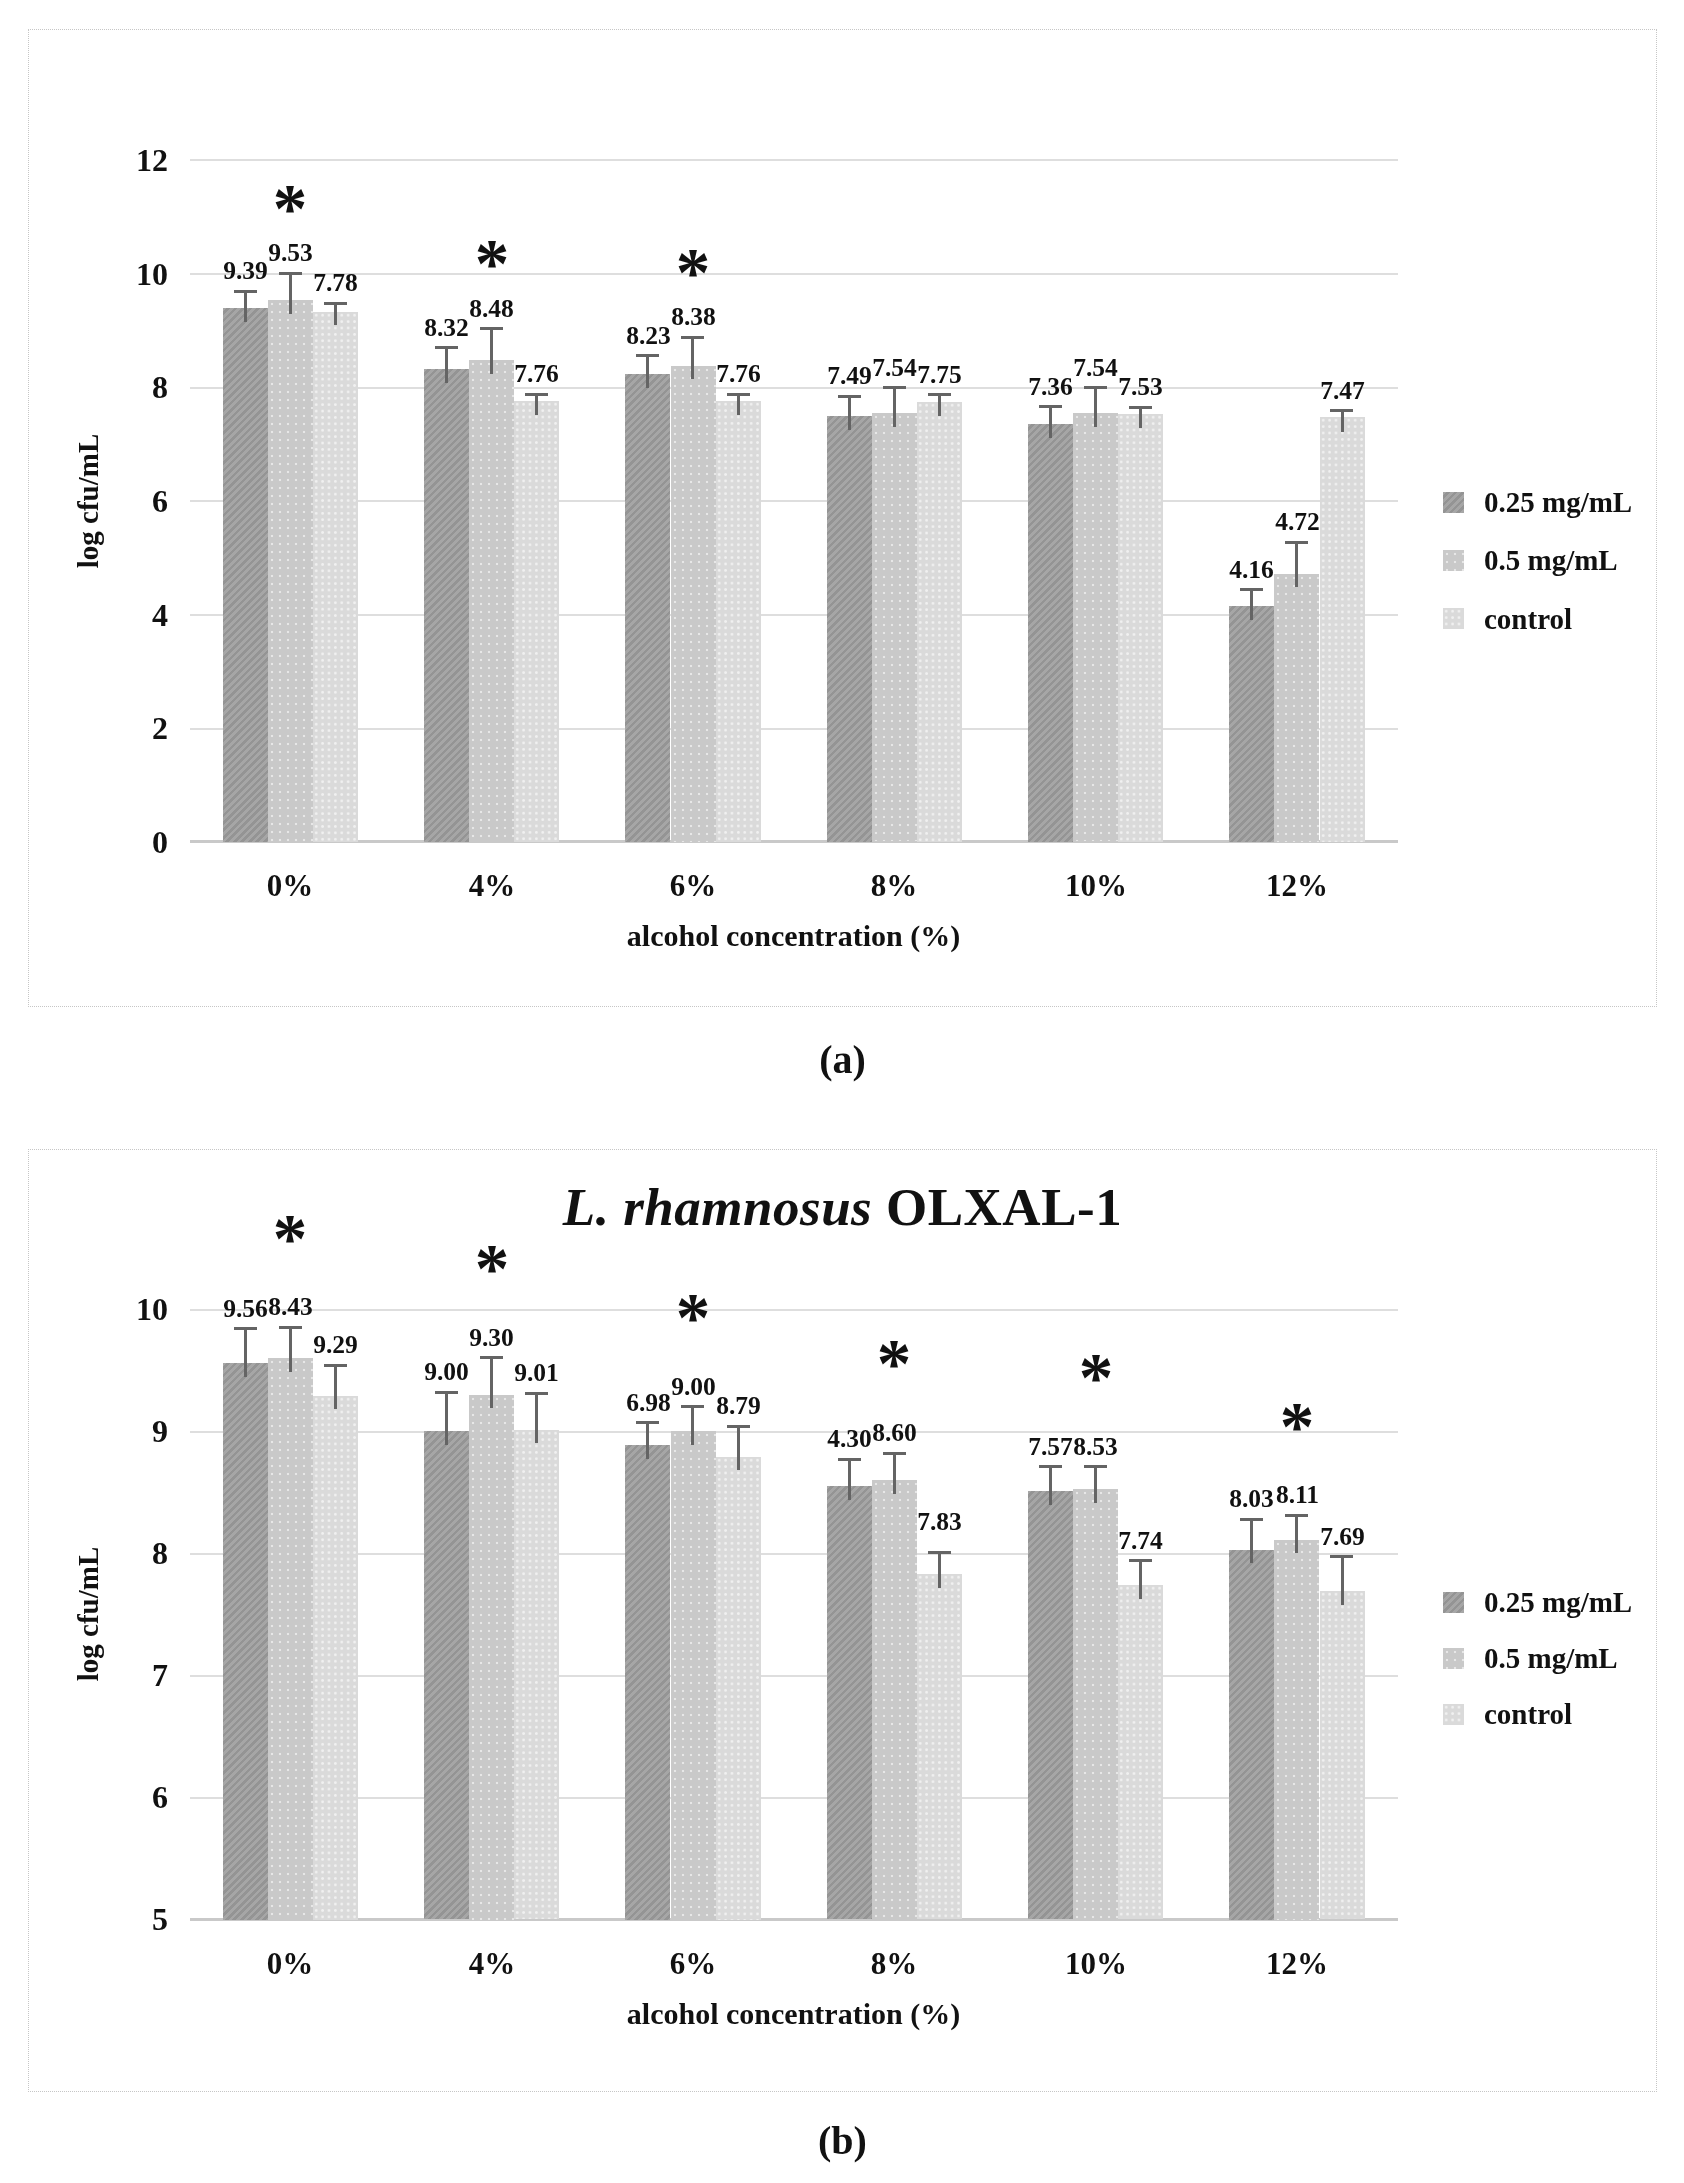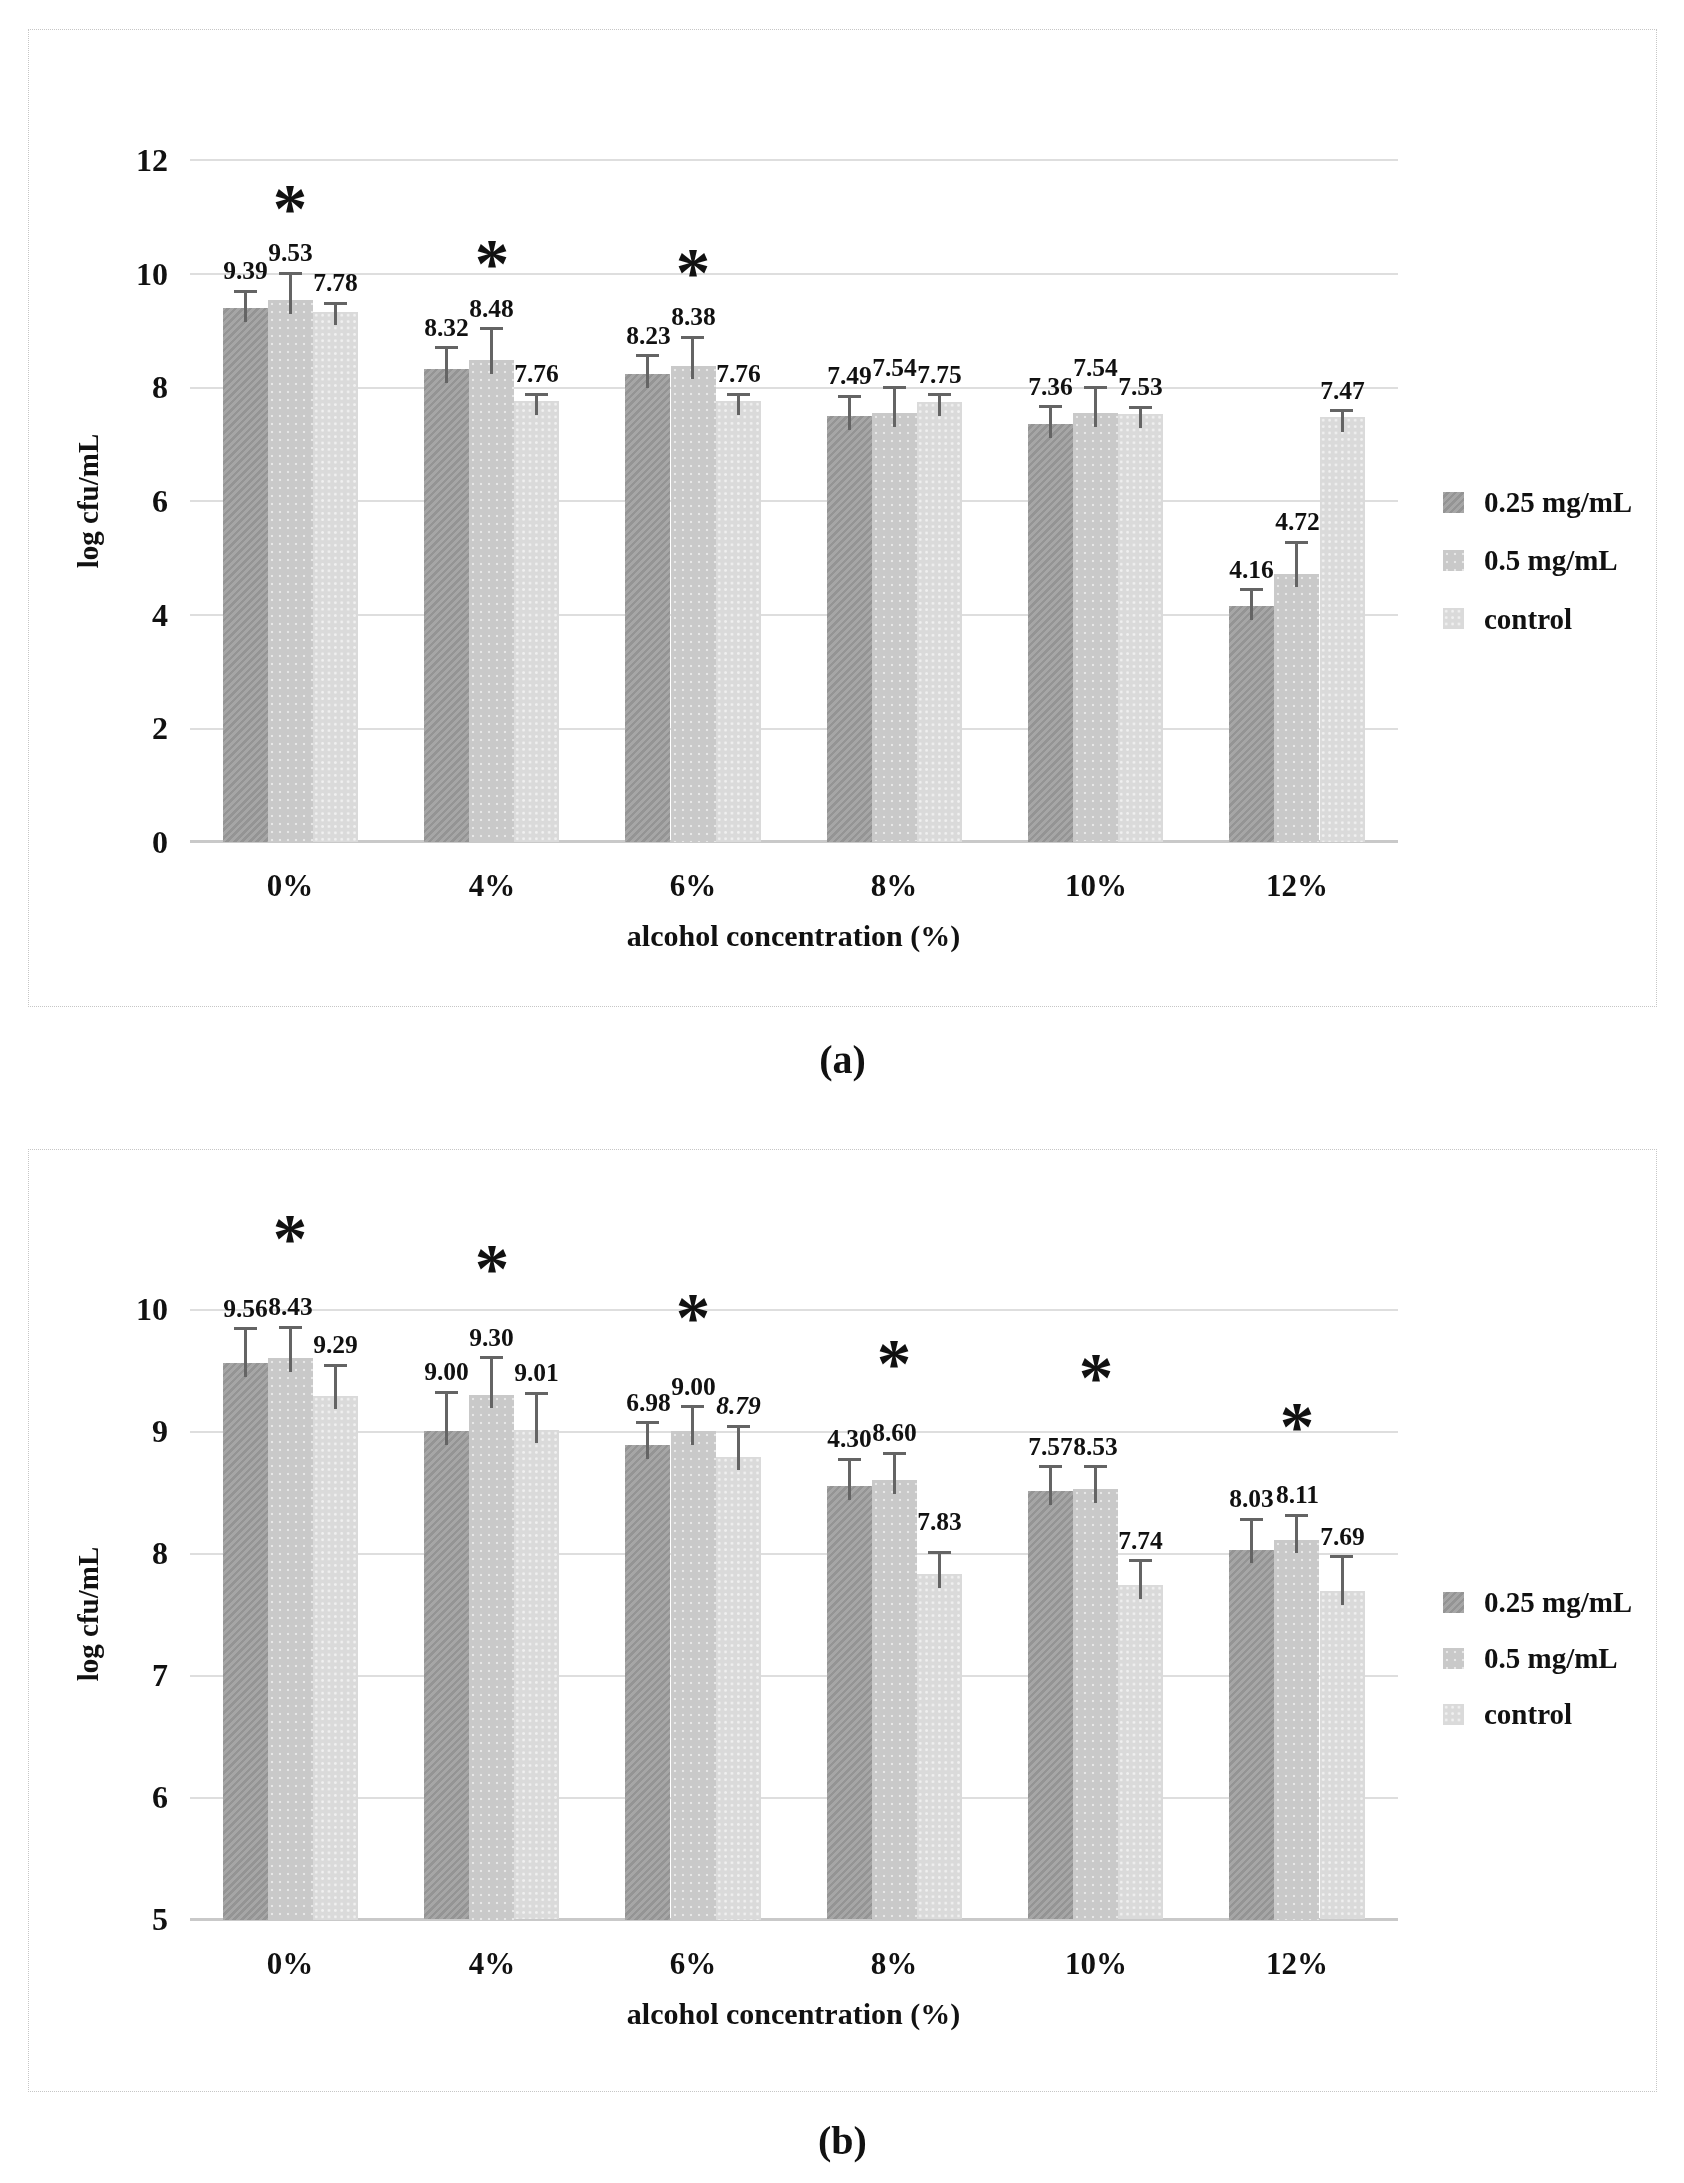--- a/index.html
+++ b/index.html
@@ -139,20 +139,21 @@
       <div class="legend-label" style="left: 1455px; top: 455px;">0.25 mg/mL</div>
       <div class="legend-swatch p1" style="left: 1414px; top: 520px; background-color: rgb(201, 201, 201);"></div>
       <div class="legend-label" style="left: 1455px; top: 513px;">0.5 mg/mL</div>
       <div class="legend-swatch p2" style="left: 1414px; top: 578px; background-color: rgb(218, 218, 218);"></div>
       <div class="legend-label" style="left: 1455px; top: 572px;">control</div>
     </section>
 
   <div class="caption" style="top:1036px;">(a)</div>
 
   <section class="panel" id="panel-b">
+    <h2 class="chart-title"><span class="it">L. rhamnosus </span><span>OLXAL-1</span></h2>
     <div class="ylabel" style="left:61px;top:464px;">log cfu/mL</div>
     <div class="xlabel" style="left:393px;top:847px;">alcohol concentration (%)</div>
   <div class="gridline" style="left: 161px; top: 159px; width: 1208px;"></div>
       <div class="ytick" style="left: 49px; top: 141px;">10</div>
       <div class="gridline" style="left: 161px; top: 281px; width: 1208px;"></div>
       <div class="ytick" style="left: 49px; top: 263px;">9</div>
       <div class="gridline" style="left: 161px; top: 403px; width: 1208px;"></div>
       <div class="ytick" style="left: 49px; top: 385px;">8</div>
       <div class="gridline" style="left: 161px; top: 525px; width: 1208px;"></div>
       <div class="ytick" style="left: 49px; top: 507px;">7</div>
@@ -196,21 +197,21 @@
       <div class="whisk" style="left: 617px; top: 273px; height: 36px;"></div>
       <div class="ecap" style="left: 607px; top: 271px;"></div>
       <div class="dlabel" style="left: 569px; top: 238px;">6.98</div>
       <div class="bar p1" style="left: 642px; top: 281px; width: 45px; height: 488px; background-color: rgb(201, 201, 201);"></div>
       <div class="whisk" style="left: 662px; top: 257px; height: 38px;"></div>
       <div class="ecap" style="left: 652px; top: 255px;"></div>
       <div class="dlabel" style="left: 614px; top: 222px;">9.00</div>
       <div class="bar p2" style="left: 687px; top: 307px; width: 45px; height: 463px; background-color: rgb(218, 218, 218);"></div>
       <div class="whisk" style="left: 708px; top: 276px; height: 44px;"></div>
       <div class="ecap" style="left: 698px; top: 275px;"></div>
-      <div class="dlabel" style="left: 659px; top: 241px; font-style: italic;">8.79</div>
+      <div class="dlabel" style="left: 659px; top: 241px;">8.79</div>
       <div class="star" style="left: 627px; top: 134px;">*</div>
       <div class="bar p0" style="left: 798px; top: 336px; width: 45px; height: 433px; background-color: rgb(156, 156, 156);"></div>
       <div class="whisk" style="left: 819px; top: 309px; height: 41px;"></div>
       <div class="ecap" style="left: 809px; top: 308px;"></div>
       <div class="dlabel" style="left: 770px; top: 274px;">4.30</div>
       <div class="bar p1" style="left: 843px; top: 330px; width: 45px; height: 439px; background-color: rgb(201, 201, 201);"></div>
       <div class="whisk" style="left: 864px; top: 303px; height: 41px;"></div>
       <div class="ecap" style="left: 854px; top: 302px;"></div>
       <div class="dlabel" style="left: 815px; top: 268px;">8.60</div>
       <div class="bar p2" style="left: 888px; top: 424px; width: 45px; height: 345px; background-color: rgb(218, 218, 218);"></div>

